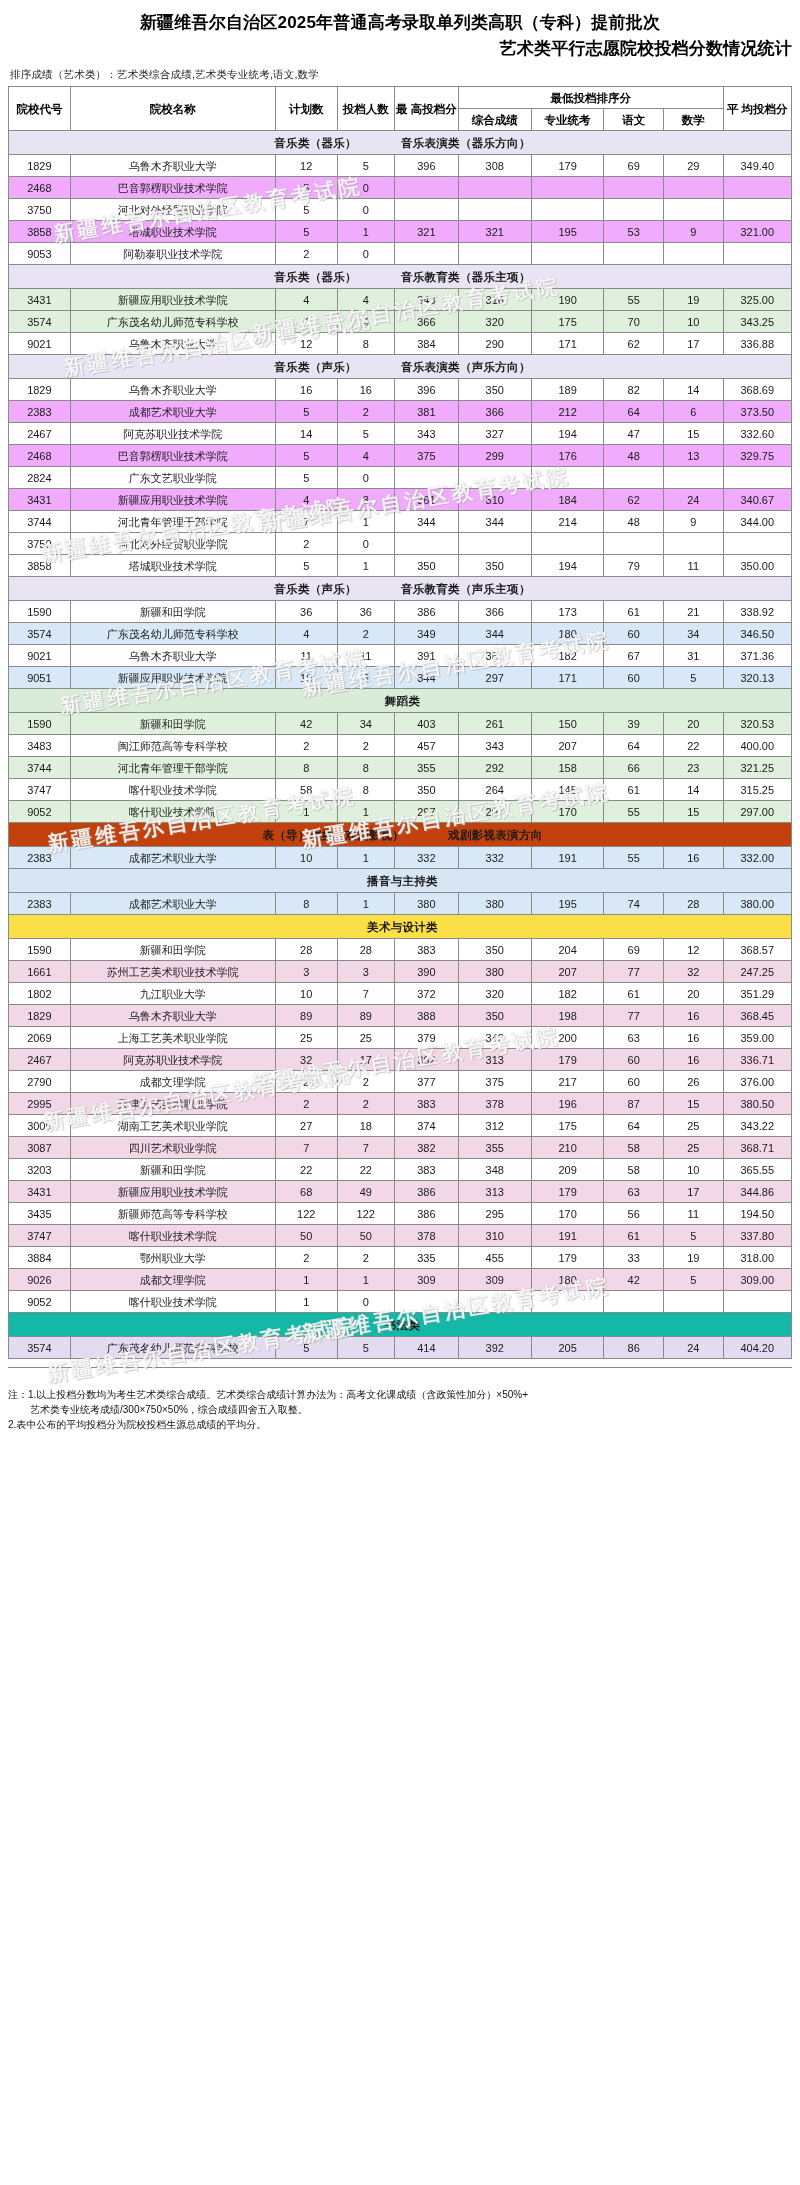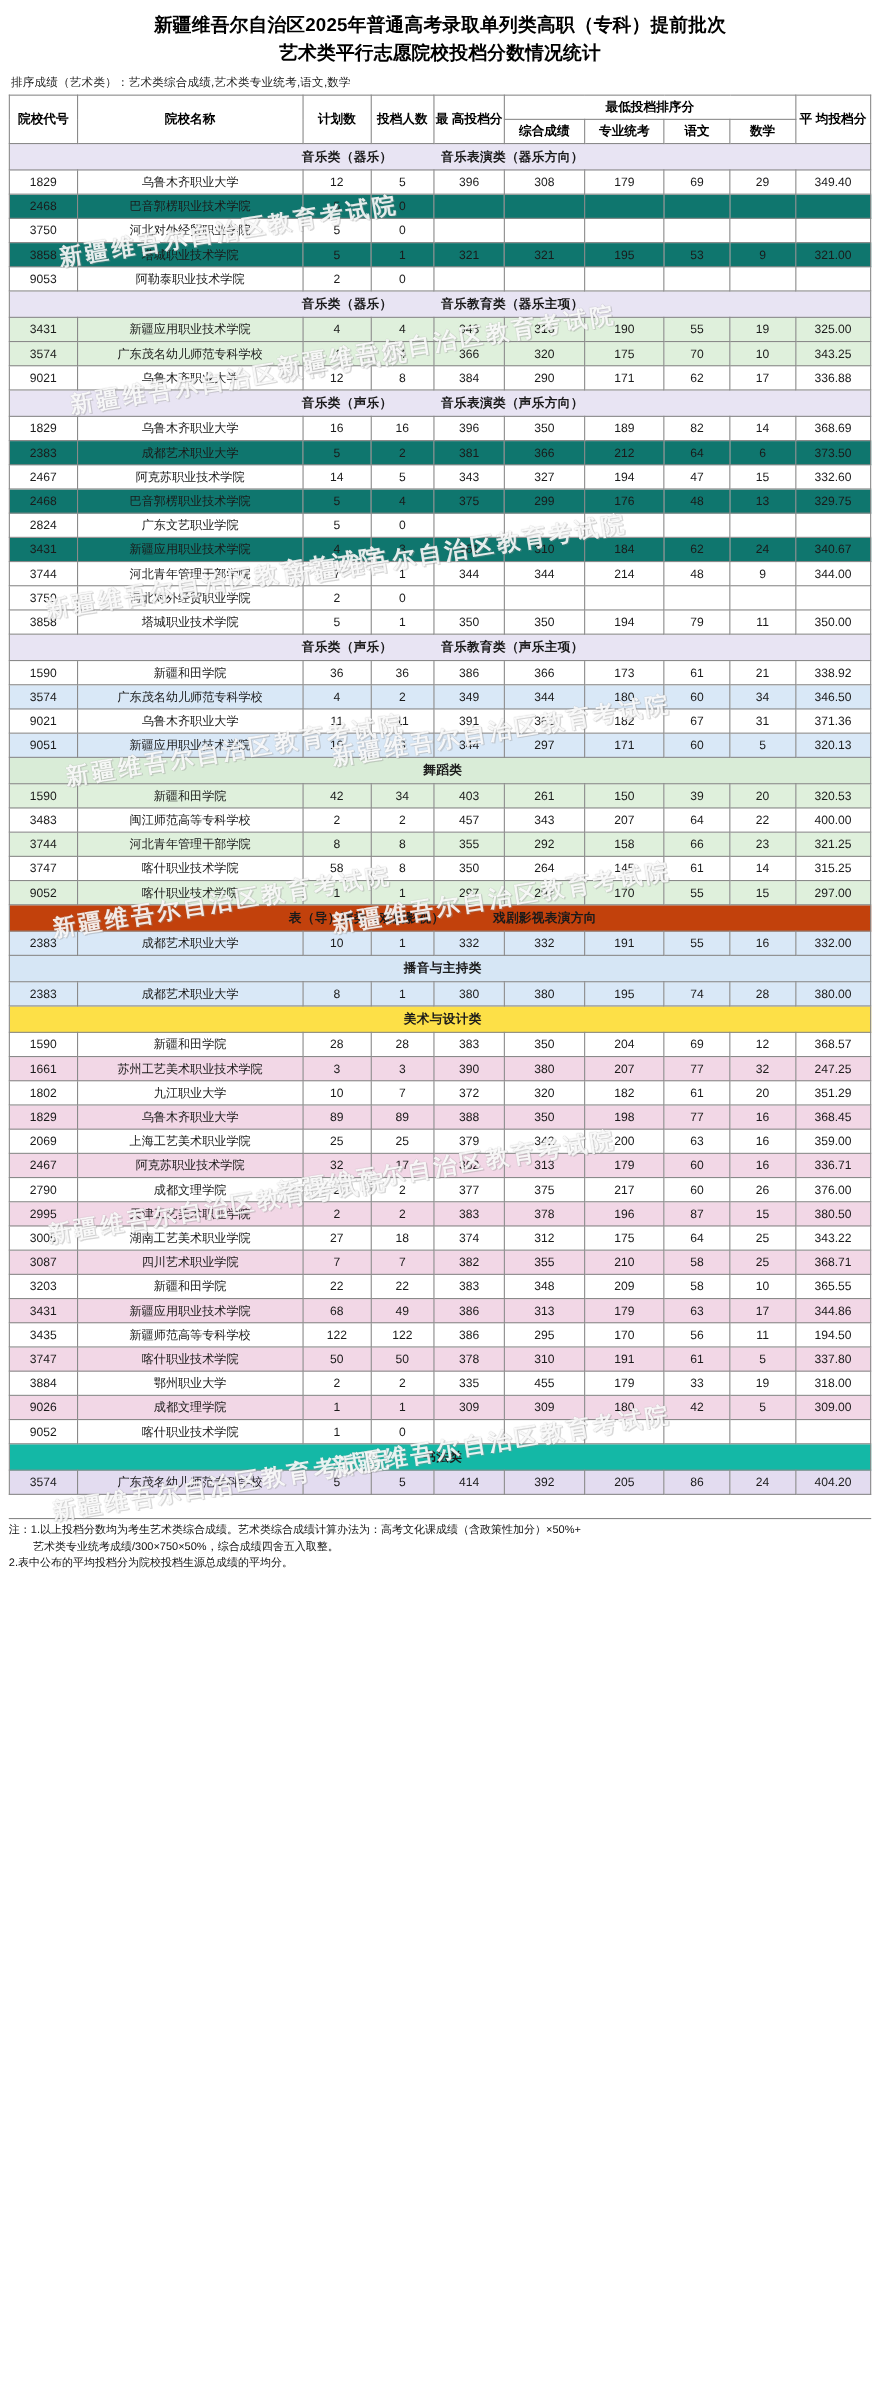--- a/index.html
+++ b/index.html
@@ -15,21 +15,21 @@
 
   .title {
     text-align: center;
     font-weight: bold;
     font-size: 17px;
     line-height: 26px;
     letter-spacing: .2px;
     margin: 4px 0 2px 0;
     color: #000;
   }
-  .title .l2 { display:block; }
+  .title .l2 { display:block;text-align:right; }
 
   .sortline {
     font-size: 10.5px;
     color: #222;
     margin: 6px 0 4px 2px;
     letter-spacing: .2px;
   }
 
   table.main {
     width: 784px;
@@ -71,21 +71,21 @@
   .sec-calli   { background: #14b8a6; }
 
   tr.section td .sub {
     display:inline-block;
     margin-left: 44px;
     font-weight: bold;
   }
 
   
   .r-white  { background: #ffffff; }
-  .r-pink   { background: #0f766e; }
+  .r-pink   { background: #f0abfc; }
   .r-green  { background: #dff0dc; }
   .r-purple { background: #e3dcf0; }
   .r-blue   { background: #d9e8f7; }
   .r-rose   { background: #f2d7e6; }
 
   td.name { text-align: center; }
   td.code { text-align: center; }
 
   
   .wm {
@@ -95,26 +95,26 @@
     color: rgba(255,255,255,0.92);
     text-shadow: 0 0 1px rgba(120,120,120,.55), 1px 1px 0 rgba(150,150,150,.35);
     white-space: nowrap;
     pointer-events: none;
     letter-spacing: 3px;
     opacity: .95;
   }
   .wm.rot { transform: rotate(-9deg); }
 
   .notes {
-    margin-top: 21px;
+    margin-top: 8px;
     font-size: 10px;
     line-height: 15px;
     color: #111;
     border-top: 1px solid #888;
-    padding-top: 3px;
+    padding-top: 19px;
   }
   .notes .nl { display: block; }
   .notes .ind { padding-left: 22px; display:block; }
 </style>
 </head>
 <body>
 
 <div class="page">
 
   <div class="wm rot" style="left:52px; top:196px;">新疆维吾尔自治区教育考试院</div>

